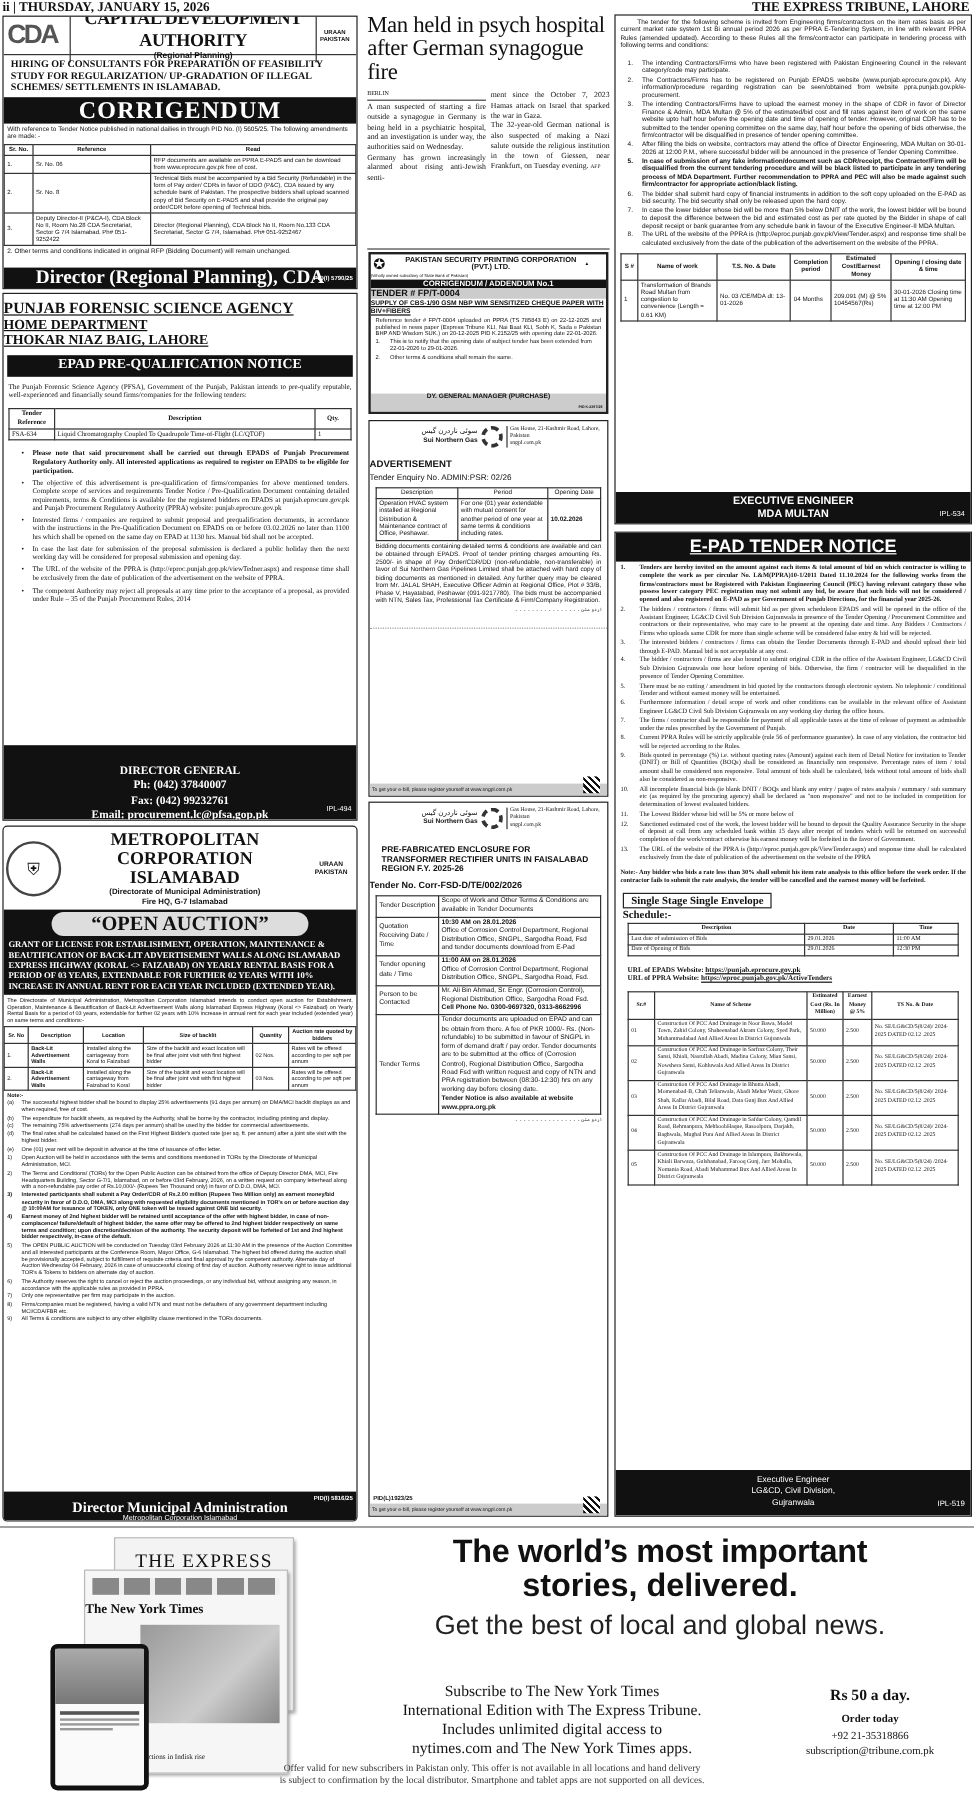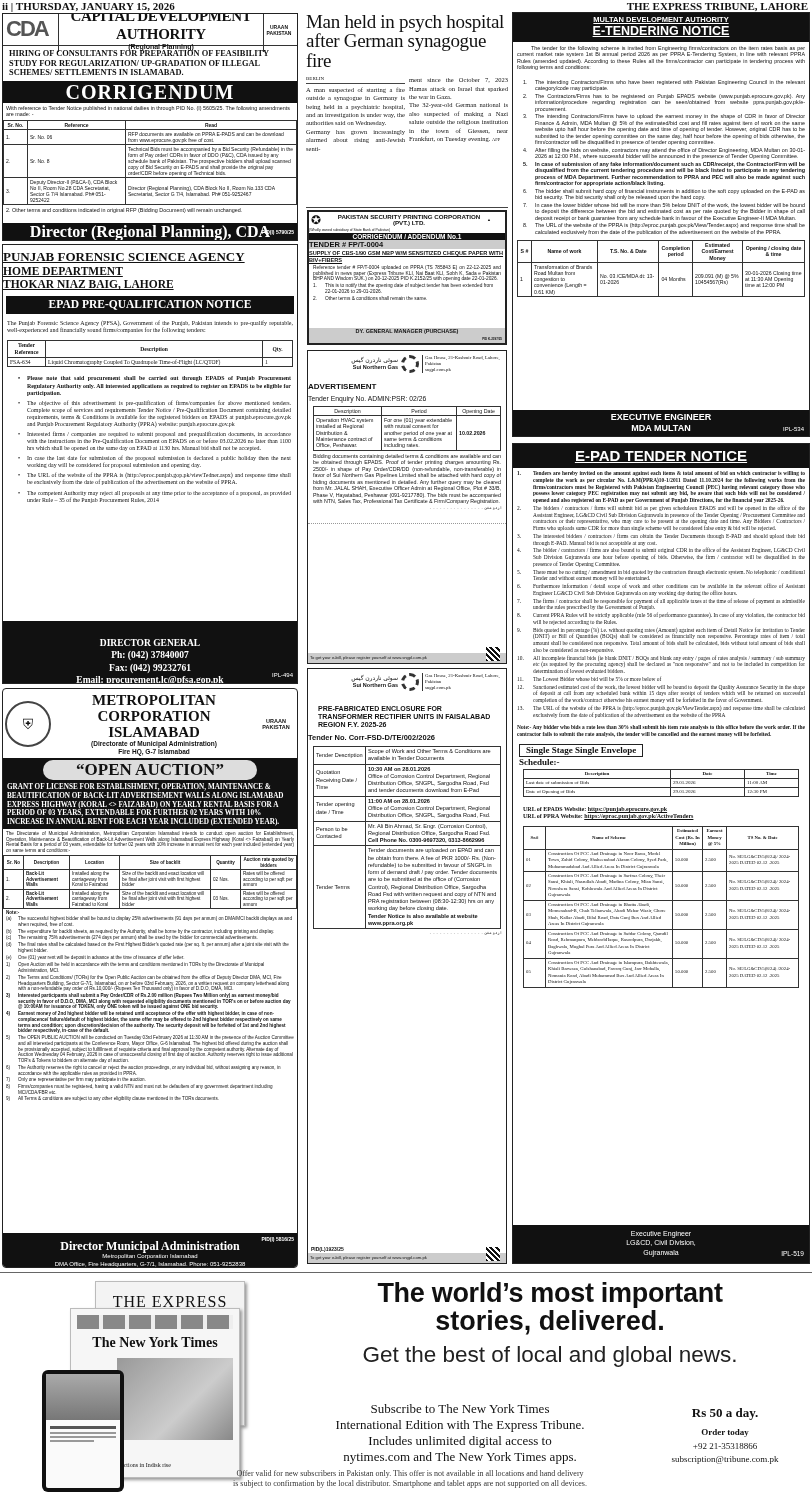--- a/index.html
+++ b/index.html
@@ -164,21 +164,21 @@
       <li><span class="n">2)</span><span>The Terms and Conditions/ (TORs) for the Open Public Auction can be obtained from the office of Deputy Director DMA, MCI, Fire Headquarters Building, Sector G-7/1, Islamabad, on or before 03rd February, 2026, on a written request on company letterhead along with a non-refundable pay order of Rs.10,000/- (Rupees Ten Thousand only) in favor of D.D.O, DMA, MCI.</span></li>
       <li style="font-weight:bold"><span class="n">3)</span><span>Interested participants shall submit a Pay Order/CDR of Rs.2.00 million (Rupees Two Million only) as earnest money/bid security in favor of D.D.O, DMA, MCI along with requested eligibility documents mentioned in TOR's on or before auction day @ 10:00AM for issuance of TOKEN, only ONE token will be issued against ONE bid security.</span></li>
       <li style="font-weight:bold"><span class="n">4)</span><span>Earnest money of 2nd highest bidder will be retained until acceptance of the offer with highest bidder, in case of non-complacence/ failure/default of highest bidder, the same offer may be offered to 2nd highest bidder respectively on same terms and condition; upon discretion/decision of the authority. The security deposit will be forfeited of 1st and 2nd highest bidder respectively, in-case of the default.</span></li>
       <li><span class="n">5)</span><span>The OPEN PUBLIC AUCTION will be conducted on Tuesday 03rd February 2026 at 11:30 AM in the presence of the Auction Committee and all interested participants at the Conference Room, Mayor Office, G-6 Islamabad. The highest bid offered during the auction shall be provisionally accepted, subject to fulfillment of requisite criteria and final approval by the competent authority. Alternate day of Auction Wednesday 04 February, 2026 in case of unsuccessful closing of first day of auction. Authority reserves right to issue additional TOR's &amp; Tokens to bidders on alternate day of auction.</span></li>
       <li><span class="n">6)</span><span>The Authority reserves the right to cancel or reject the auction proceedings, or any individual bid, without assigning any reason, in accordance with the applicable rules as provided in PPRA.</span></li>
       <li><span class="n">7)</span><span>Only one representative per firm may participate in the auction.</span></li>
       <li><span class="n">8)</span><span>Firms/companies must be registered, having a valid NTN and must not be defaulters of any government department including MCI/CDA/FBR etc.</span></li>
       <li><span class="n">9)</span><span>All Terms &amp; conditions are subject to any other eligibility clause mentioned in the TORs documents.</span></li>
     </ol>
   </div>
-  <div class="blk" style="position:absolute;bottom:0;left:0;right:0;height:34px;padding-top:6px">
+  <div class="blk" style="position:absolute;bottom:0;left:0;right:0;height:24px;padding-top:6px">
     <div class="cond" style="font-size:12px;font-weight:bold">Director Municipal Administration</div>
     <div style="font-size:6px">Metropolitan Corporation Islamabad</div>
     <div style="font-size:6px">DMA Office, Fire Headquarters, G-7/1, Islamabad. Phone: 051-9252838</div>
     <span style="position:absolute;right:3px;top:3px;font-size:5px;font-weight:bold">PID(I) 5816/25</span>
   </div>
 </div>
 
 <div class="abs serif" style="left:306px;top:12px;width:202px;height:196px;border-bottom:1px solid #444">
   <div style="font-size:19px;line-height:1.02;letter-spacing:-0.3px">Man held in psych hospital after German synagogue fire</div>
   <div style="display:flex;gap:4px;margin-top:6px;font-size:6.5px;line-height:1.3">
@@ -300,24 +300,20 @@
         </tr>
   </tbody>
     </table>
   <div style="font-size:4px;color:#444;padding:2px 4px;direction:rtl;height:32px;overflow:hidden">اردو متن ۔ ۔ ۔ ۔ ۔ ۔ ۔ ۔ ۔ ۔ ۔ ۔ ۔ ۔ ۔ ۔</div>
   <div style="position:absolute;left:3px;bottom:11px;font-size:5px;font-weight:bold">PID(L)1923/25</div>
   <div style="position:absolute;left:0;right:0;bottom:0;height:10px;background:#ccc;font-size:4.2px;line-height:10px;padding-left:2px">To get your e-bill, please register yourself at www.sngpl.com.pk</div>
   <div style="position:absolute;right:6px;bottom:2px;width:14px;height:14px;background:repeating-linear-gradient(45deg,#111 0 2px,#fff 2px 4px)"></div>
 </div>
 
 <div class="abs box" style="left:512px;top:12px;width:298px;height:425px">
-  <div class="blk" style="padding:2px 0 3px">
-    <div style="font-size:7.5px;font-weight:bold;text-decoration:underline">MULTAN DEVELOPMENT AUTHORITY</div>
-    <div style="font-size:12.5px;font-weight:bold;text-decoration:underline">E-TENDERING NOTICE</div>
-  </div>
   <div style="font-size:5.4px;padding:3px 4px;text-align:justify;text-indent:14px">The tender for the following scheme is invited from Engineering firms/contractors on the item rates basis as per current market rate system 1st Bi annual period 2026 as per PPRA E-Tendering System, in line with relevant PPRA Rules (amended updated). According to these Rules all the firms/contractor can participate in tendering process with following terms and conditions:</div>
   <ol class="num" style="font-size:5.4px;padding:5px 4px 0 10px;text-align:justify">
     <li><span class="n">1.</span><span>The intending Contractors/Firms who have been registered with Pakistan Engineering Council in the relevant category/code may participate.</span></li>
     <li><span class="n">2.</span><span>The Contractors/Firms has to be registered on Punjab EPADS website (www.punjab.eprocure.gov.pk). Any information/procedure regarding registration can be seen/obtained from website ppra.punjab.gov.pk/e-procurement.</span></li>
     <li><span class="n">3.</span><span>The intending Contractors/Firms have to upload the earnest money in the shape of CDR in favor of Director Finance &amp; Admin, MDA Multan @ 5% of the estimated/bid cost and fill rates against item of work on the same website upto half hour before the opening date and time of opening of tender. However, original CDR has to be submitted to the tender opening committee on the same day, half hour before the opening of bids otherwise, the firm/contractor will be disqualified in presence of tender opening committee.</span></li>
     <li><span class="n">4.</span><span>After filling the bids on website, contractors may attend the office of Director Engineering, MDA Multan on 30-01-2026 at 12:00 P.M., where successful bidder will be announced in the presence of Tender Opening Committee.</span></li>
     <li style="font-weight:bold"><span class="n">5.</span><span>In case of submission of any fake information/document such as CDR/receipt, the Contractor/Firm will be disqualified from the current tendering procedure and will be black listed to participate in any tendering process of MDA Department. Further recommendation to PPRA and PEC will also be made against such firm/contractor for appropriate action/black listing.</span></li>
     <li><span class="n">6.</span><span>The bidder shall submit hard copy of financial instruments in addition to the soft copy uploaded on the E-PAD as bid security. The bid security shall only be released upon the hard copy.</span></li>
     <li><span class="n">7.</span><span>In case the lower bidder whose bid will be more than 5% below DNIT of the work, the lowest bidder will be bound to deposit the difference between the bid and estimated cost as per rate quoted by the Bidder in shape of call deposit receipt or bank guarantee from any schedule bank in favour of the Executive Engineer-II MDA Multan.</span></li>
     <li><span class="n">8.</span><span>The URL of the website of the PPRA is (http://eproc.punjab.gov.pk/View/Tender.aspx) and response time shall be calculated exclusively from the date of the publication of the advertisement on the website of the PPRA.</span></li>
@@ -446,21 +442,21 @@
   </div>
 </div>
 
 <div class="abs" style="left:0;top:1272px;width:812px;height:225px;border-top:1px solid #666">
 
   <div style="position:absolute;left:95px;top:8px;width:150px;height:145px;background:#f3f3f3;border:1px solid #bbb;box-shadow:2px 2px 3px #999">
     <div class="serif" style="font-size:16px;text-align:center;margin-top:10px;letter-spacing:1px">THE EXPRESS TRIBUNE</div>
   </div>
   <div style="position:absolute;left:70px;top:35px;width:170px;height:170px;background:#f6f6f6;border:1px solid #bbb;box-shadow:2px 2px 3px #999">
     <div style="height:14px;margin:6px 6px 0;background:repeating-linear-gradient(90deg,#888 0 22px,#eee 22px 26px)"></div>
-    <div class="serif" style="font-size:14px;font-weight:bold;text-align:center;margin-top:6px">The New York Times</div>
+    <div class="serif" style="font-size:11px;font-weight:bold;text-align:left;margin-top:6px">The New York Times</div>
     <div style="margin:6px 6px 0 46px;height:82px;background:linear-gradient(135deg,#999,#ccc 60%,#888)"></div>
     <div class="serif" style="position:absolute;left:48px;bottom:8px;font-size:6px">dictions in Indisk rise</div>
   </div>
   <div style="position:absolute;left:42px;top:97px;width:82px;height:122px;background:#111;border-radius:6px;padding:4px">
     <div style="width:100%;height:100%;background:#fafafa;border-radius:2px">
       <div style="height:46px;background:linear-gradient(180deg,#aaa,#777)"></div>
       <div style="margin:6px 4px 0;height:3px;background:#555"></div>
       <div style="margin:3px 4px 0;height:2px;background:#999"></div>
       <div style="margin:2px 4px 0;height:2px;background:#999"></div>
       <div style="margin:2px 4px 0;height:2px;background:#999;width:60%"></div>

